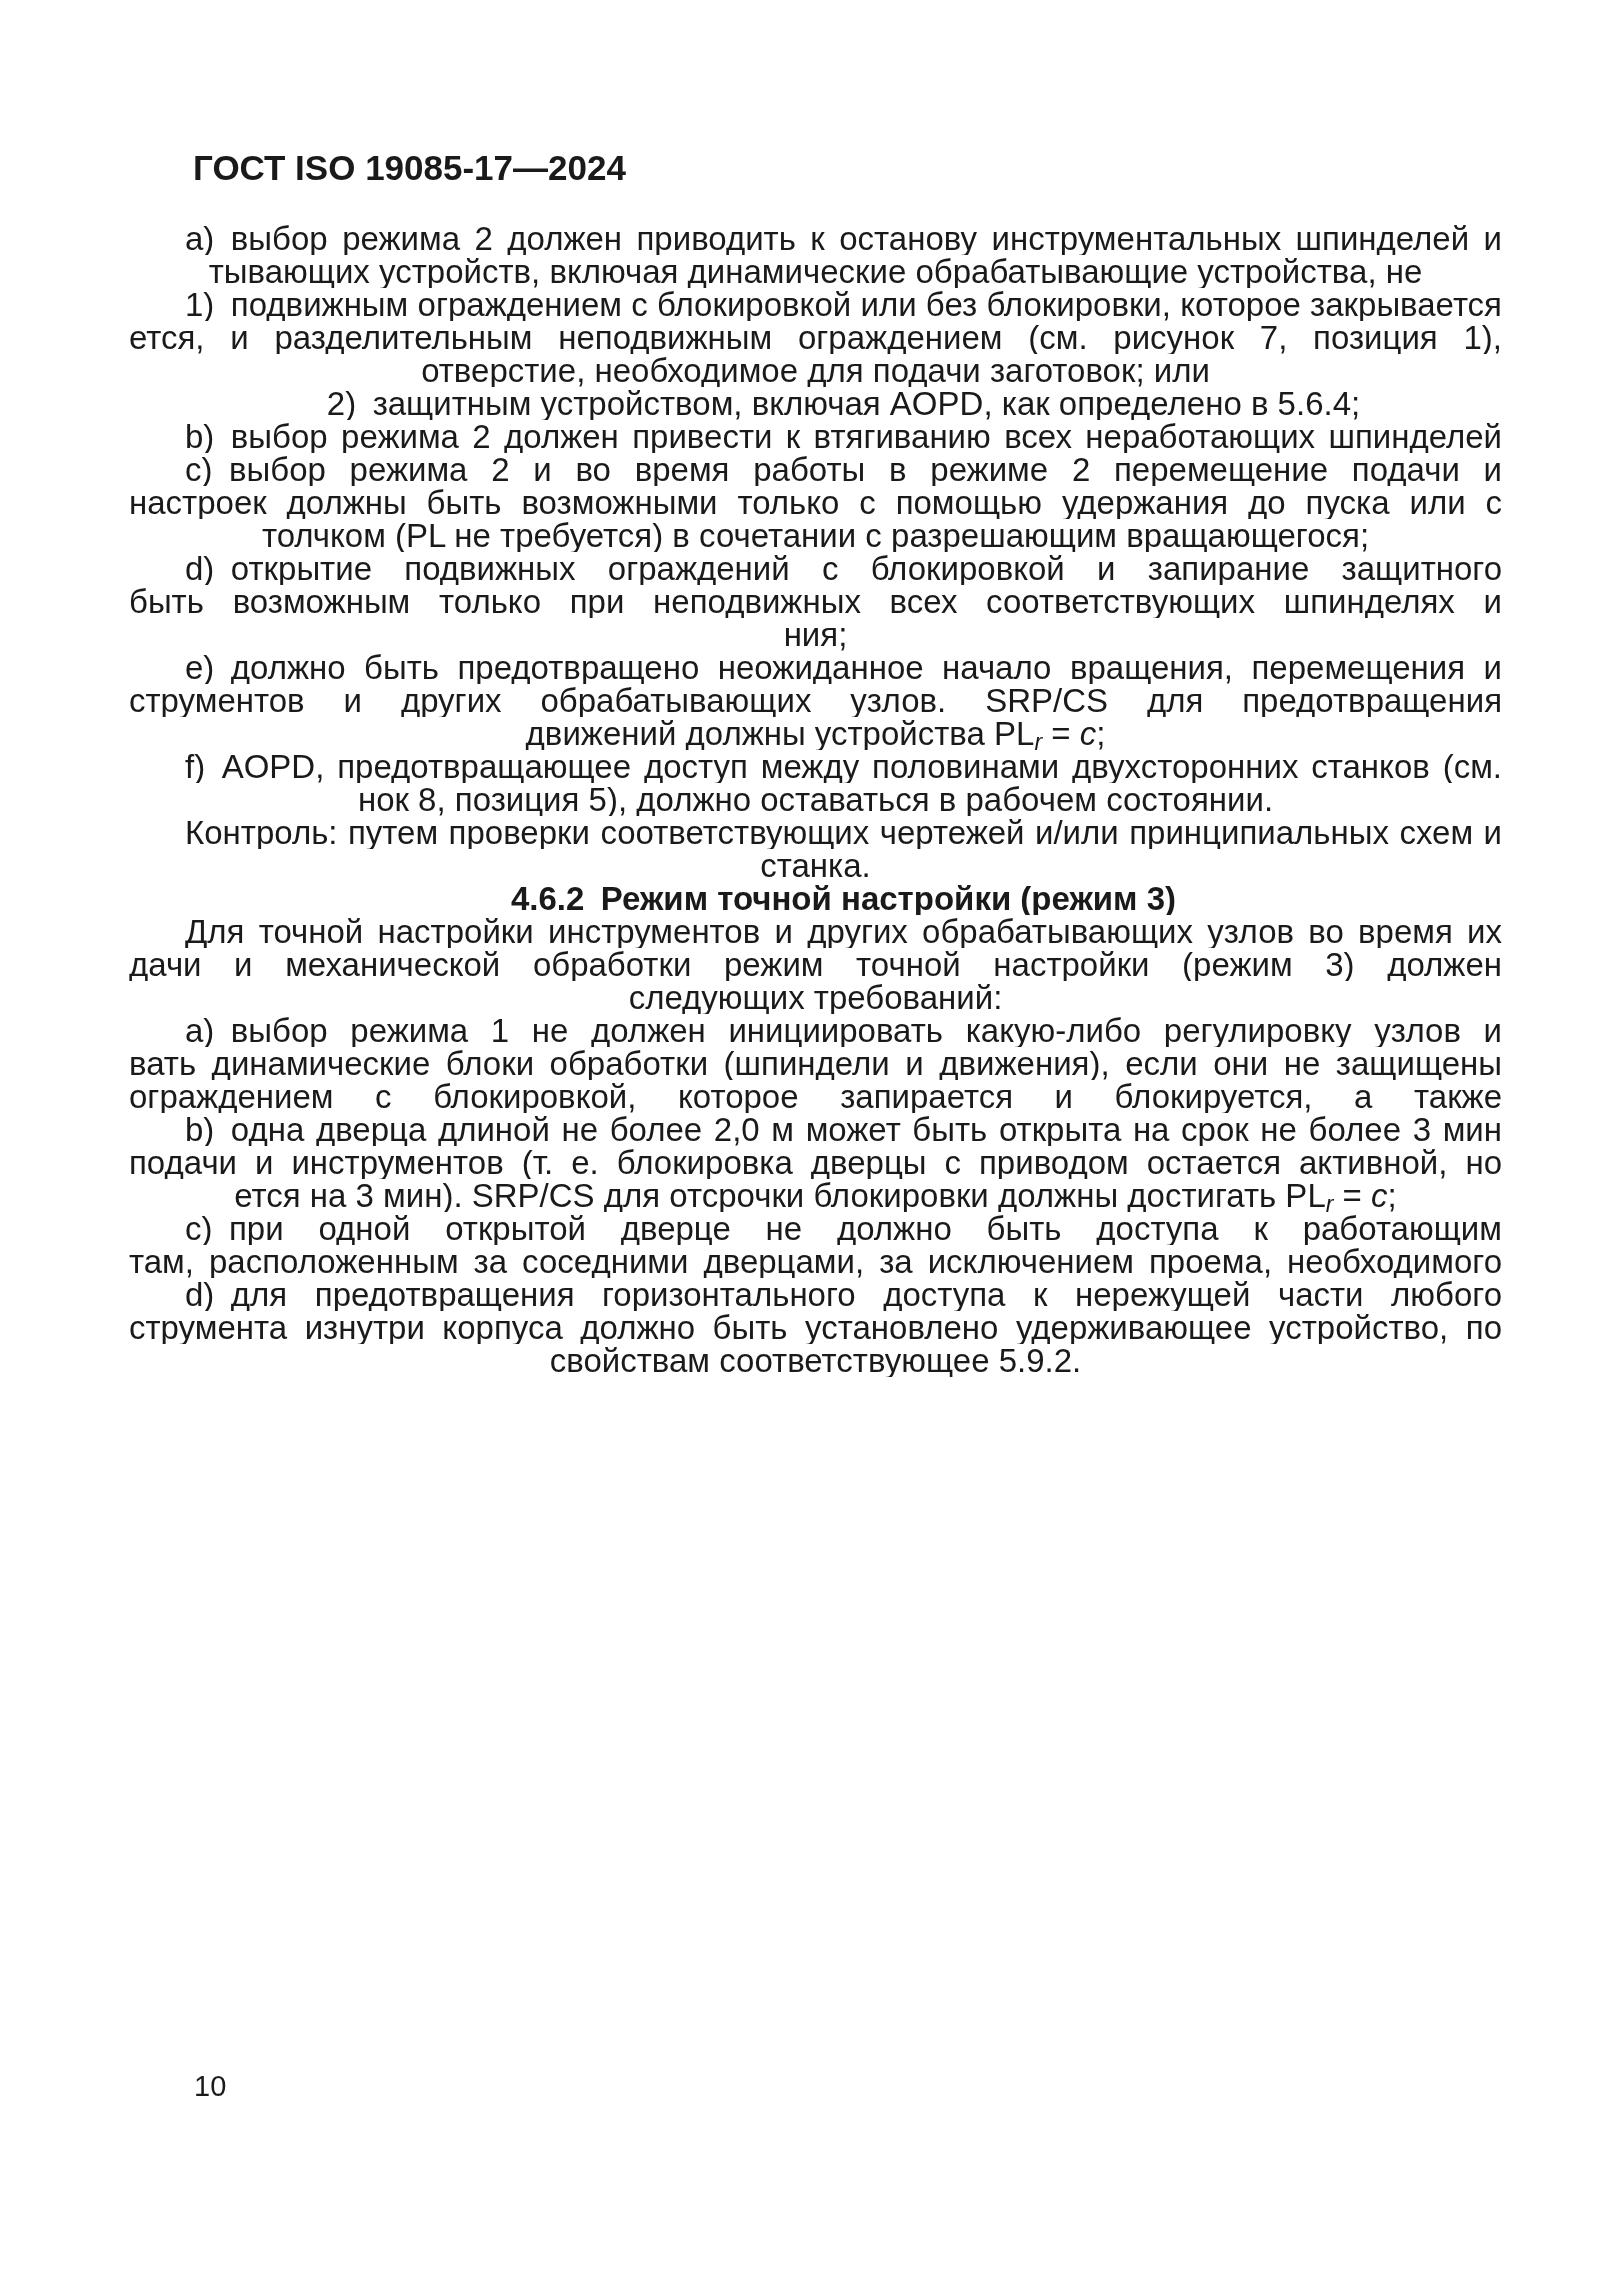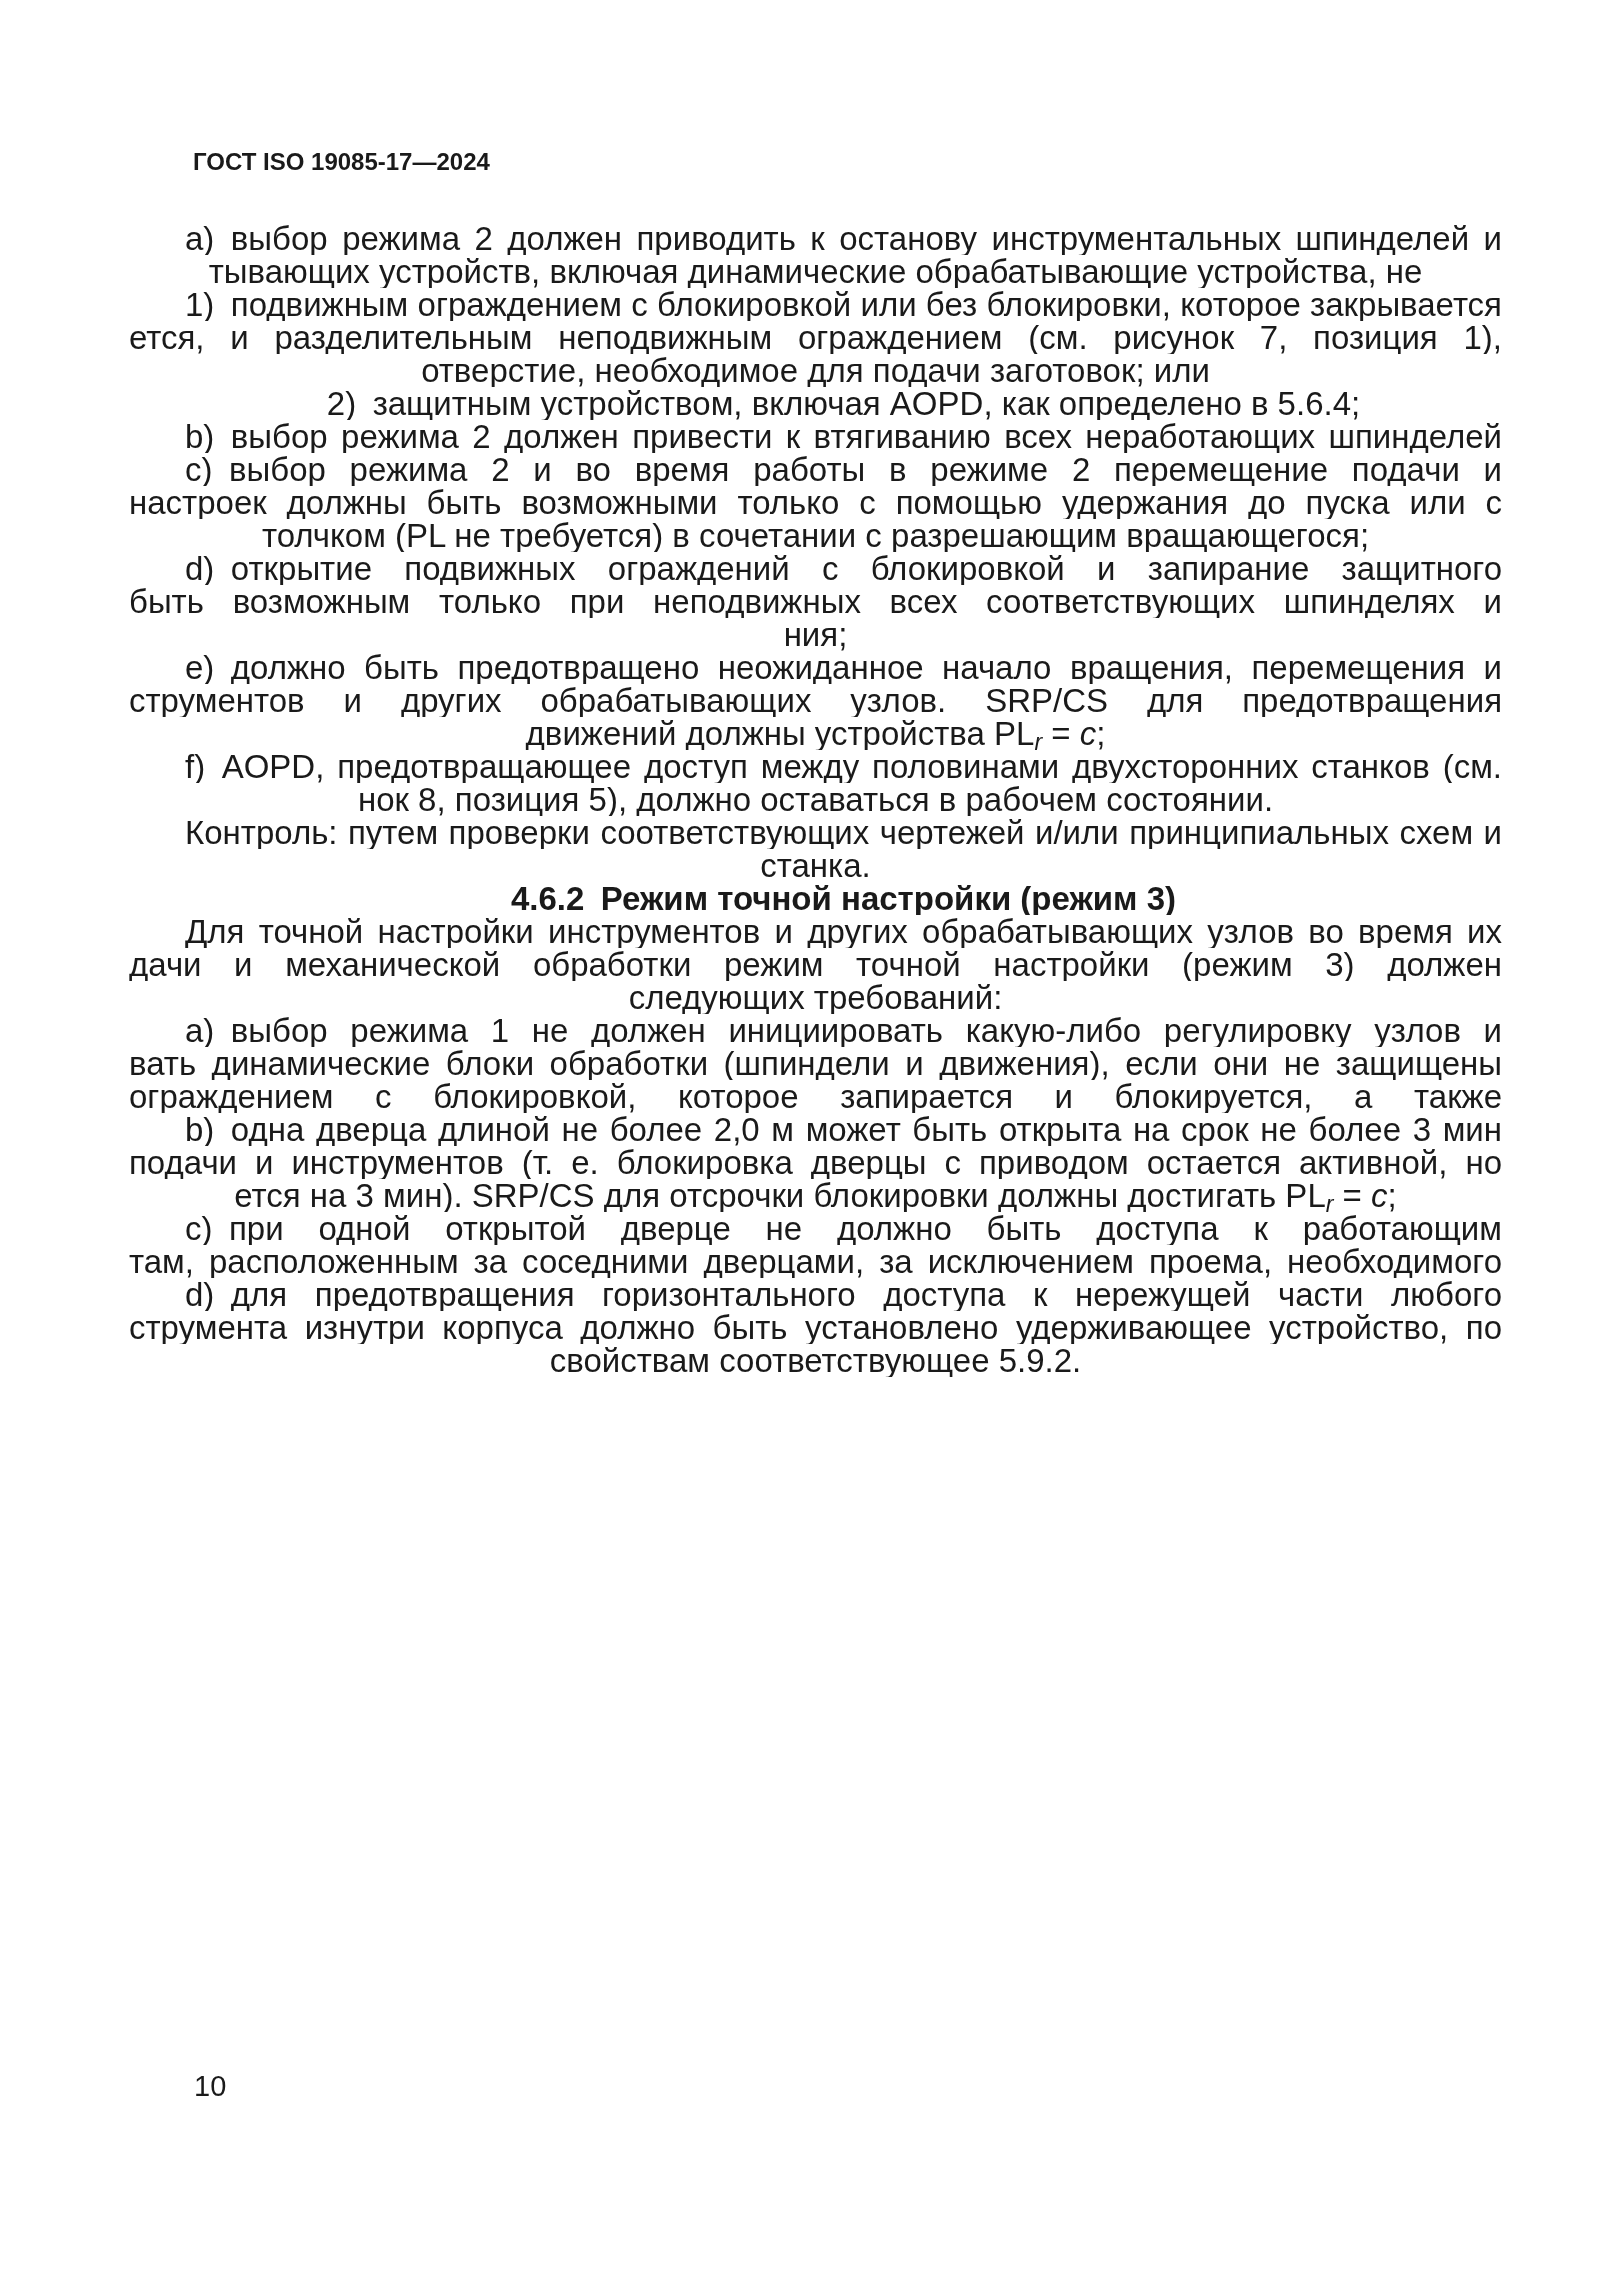--- a/index.html
+++ b/index.html
@@ -8,21 +8,21 @@
     width:1621px; height:2293px;
     background:#ffffff;
     font-family:"Liberation Sans", sans-serif;
     color:#1a1a1a;
     overflow:hidden;
     margin:0 auto;
   }
   .running-header {
     position:absolute;
     left:193px; top:148px;
-    font-size:24px;
+    font-size:35px;
     font-weight:bold;
     white-space:nowrap;
   }
   .doc-body {
     position:absolute;
     left:129px; top:222px;
     width:1373px;
     font-size:33px;
     line-height:33px;
   }

